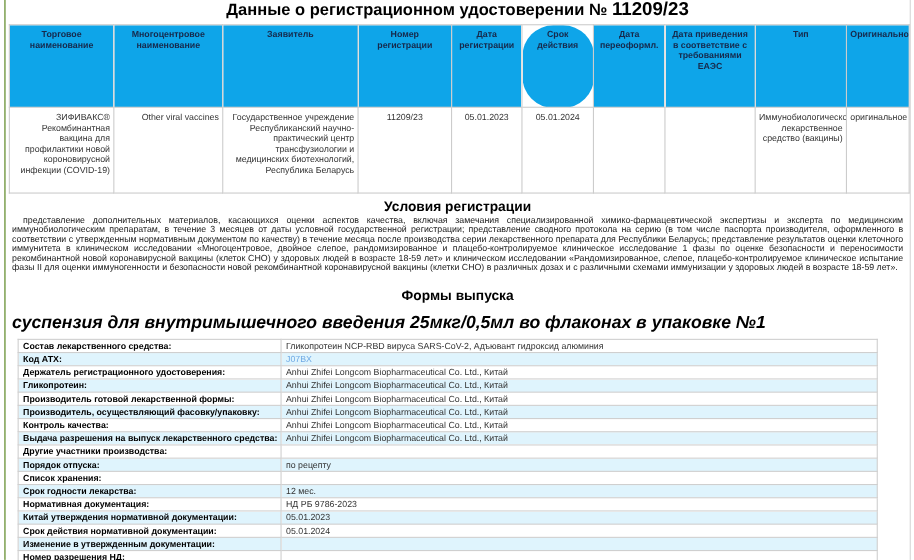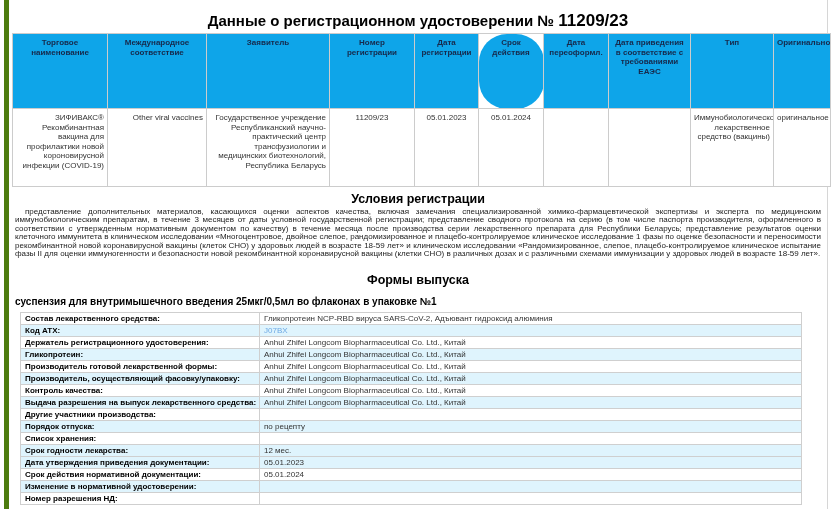--- a/index.html
+++ b/index.html
@@ -3,22 +3,22 @@
 <meta charset="utf-8">
 <style>
   * { box-sizing: border-box; }
   html, body { margin:0; padding:0; }
   body {
     width:831px; height:509px; overflow:hidden; background:#ffffff;
     font-family:"Liberation Sans", sans-serif; color:#333;
   }
   .page {
     margin-left:4px; margin-right:3px; height:509px;
-    border-left:5px solid #4d7c0f; border-right:1px solid #d6d6d6;
-    padding-top:12px; background:#fff;
+    border-left:1px solid #4d7c0f; border-right:1px solid #d6d6d6;
+    padding-top:0; background:#fff;
   }
   .title {
     margin:0 0 3px 0; text-align:center; font-size:15px; font-weight:bold; color:#000;
     line-height:18px;
   }
   .title-num { font-size:17px; }
 
   
   .reg-table {
     border-collapse:collapse; table-layout:fixed; width:818px; margin-left:3px;
@@ -42,21 +42,21 @@
 
   .section-heading {
     margin:5px 0 2px 0; text-align:center; font-size:12.5px; font-weight:bold; color:#000;
   }
   .section-heading.forms { margin-top:15px; margin-bottom:0; }
   .conditions {
     margin:2px 6px 0 6px; font-size:8px; line-height:8.4px; text-align:justify;
     text-indent:10px; color:#222;
   }
   .subtitle {
-    margin:9px 0 5px 6px; font-size:10px; font-weight:bold; color:#000;
+    margin:9px 0 5px 6px; font-size:16px; font-weight:bold; color:#000;font-style:italic;
   }
 
   
   .forms-table {
     border-collapse:collapse; table-layout:fixed; width:782px; margin-left:11px;
     font-size:8px;
   }
   .forms-table td {
     border:1px solid #cfcfcf; padding:1px 4px; line-height:9px;
     white-space:nowrap; overflow:hidden; background:#fff;
@@ -70,21 +70,21 @@
 <body>
 
 <div class="page">
 
   <h1 class="title"><span>Данные о регистрационном удостоверении №</span> <span class="title-num">11209/23</span></h1>
 
   <table class="reg-table">
     <thead>
       <tr id="reg-head-row">
           <th class="c0">Торговое наименование</th>
-          <th class="c1">Международное соответствие</th>
+          <th class="c1">Многоцентровое наименование</th>
           <th class="c2">Заявитель</th>
           <th class="c3">Номер регистрации</th>
           <th class="c4">Дата регистрации</th>
           <th class="c5">Срок действия</th>
           <th class="c6">Дата переоформл.</th>
           <th class="c7">Дата приведения в соответствие с требованиями ЕАЭС</th>
           <th class="c8">Тип</th>
           <th class="c9">Оригинальное</th>
         </tr>
     </thead>
@@ -153,30 +153,34 @@
           <td class="val">по рецепту</td>
         </tr>
         <tr>
           <td class="lbl">Список хранения:</td>
           <td class="val"></td>
         </tr>
         <tr class="alt">
           <td class="lbl">Срок годности лекарства:</td>
           <td class="val">12 мес.</td>
         </tr>
+        <tr>
+          <td class="lbl">Нормативная документация:</td>
+          <td class="val">НД РБ 9786-2023</td>
+        </tr>
         <tr class="alt">
-          <td class="lbl">Дата утверждения приведения документации:</td>
+          <td class="lbl">Китай утверждения нормативной документации:</td>
           <td class="val">05.01.2023</td>
         </tr>
         <tr>
           <td class="lbl">Срок действия нормативной документации:</td>
           <td class="val">05.01.2024</td>
         </tr>
         <tr class="alt">
-          <td class="lbl">Изменение в нормативной удостоверении:</td>
+          <td class="lbl">Изменение в утвержденным документации:</td>
           <td class="val"></td>
         </tr>
         <tr>
           <td class="lbl">Номер разрешения НД:</td>
           <td class="val"></td>
         </tr>
       </tbody>
   </table>
 
 </div>

